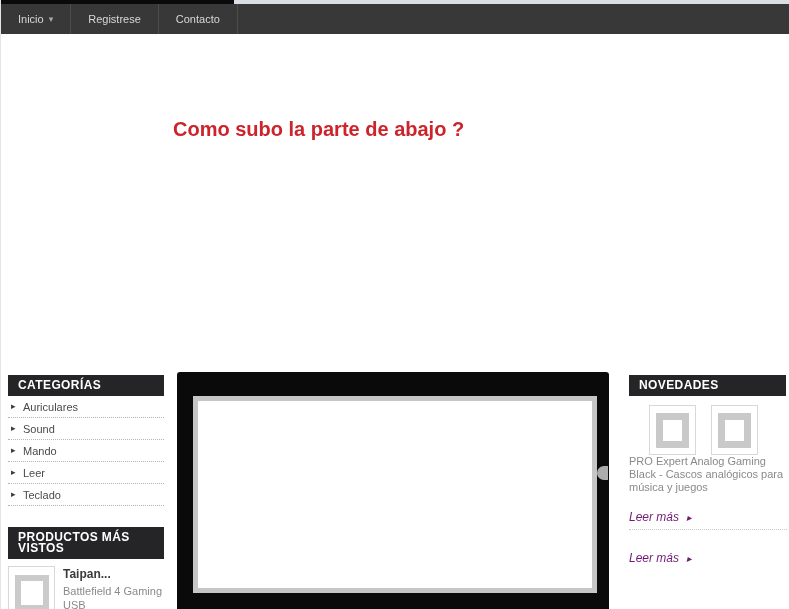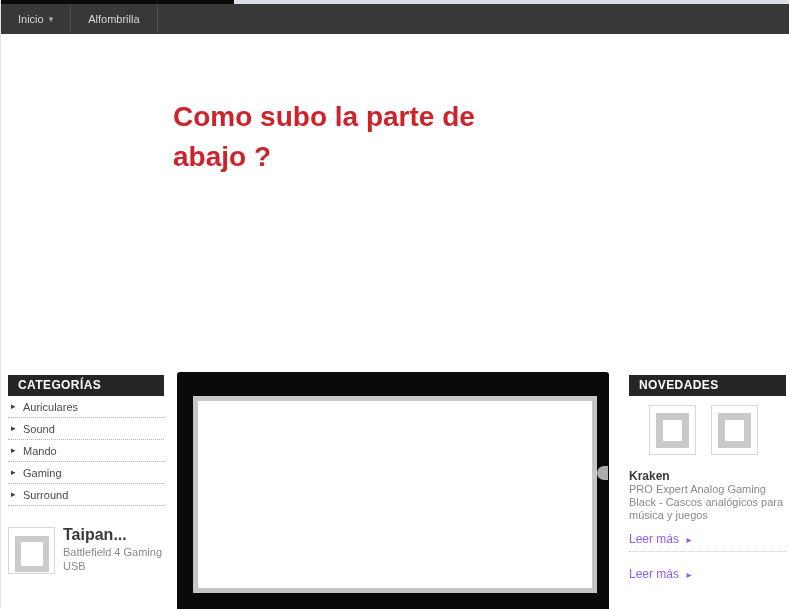--- a/index.html
+++ b/index.html
@@ -23,22 +23,22 @@
   }
   .nav-item {
     display: flex; align-items: center; justify-content: center;
     padding: 0 17px; font-size: 11px; color: #d8d8d8;
     border-right: 1px solid #4d4d4d; cursor: pointer; white-space: nowrap;
   }
   .nav-item .caret { font-size: 9px; color: #a8a8a8; margin-left: 5px; }
 
   
   .question {
-    position: absolute; left: 172px; top: 97px; width: 318px;
-    font-size: 28px; font-weight: bold; line-height: 40px; color: #cd232b;
+    position: absolute; left: 172px; top: 109px; width: 318px;
+    font-size: 20px; font-weight: bold; line-height: 40px; color: #cd232b;
   }
 
   
   .block-title {
     background: #252527; color: #ffffff;
     font-size: 12px; font-weight: bold; letter-spacing: 0.4px;
     padding: 5px 10px; line-height: 11px;
   }
 
   
@@ -52,21 +52,21 @@
   .cat-item .bullet { position: absolute; left: 3px; top: 4px; font-size: 9px; color: #3a3a3a; }
 
   .most-viewed { margin-top: 21px; }
   .mv-product { margin-top: 7px; display: flex; }
   .thumb {
     width: 47px; height: 47px; border: 1px solid #d8d8d8; background: #fff;
     display: flex; align-items: center; justify-content: center; flex: none; cursor: pointer;
   }
   .thumb-ring { width: 34px; height: 36px; border: 6px solid #cbcbcb; background: #fff; margin-top: 6px; }
   .mv-info { margin-left: 8px; padding-top: 1px; }
-  .prod-name { font-size: 16px; font-weight: bold; color: #3a3a3a; line-height: 14px; cursor: pointer; }
+  .prod-name { font-size: 12px; font-weight: bold; color: #3a3a3a; line-height: 14px; cursor: pointer; }
   .prod-desc { font-size: 11px; color: #8a8a8a; line-height: 14px; margin-top: 3px; }
 
   
   .slider {
     position: absolute; left: 176px; top: 372px; width: 432px; height: 237px;
     background: #0a0a0a; border-radius: 3px 3px 0 0; cursor: pointer;
   }
   .slider-inner {
     position: absolute; left: 16px; top: 24px; width: 404px; height: 197px;
     background: #ffffff; border: 5px solid #c6c6c6;
@@ -82,40 +82,43 @@
   .np-thumbs { margin: 9px 0 0 20px; display: flex; gap: 15px; }
   .np-thumb {
     width: 47px; height: 50px; border: 1px solid #d8d8d8; background: #fff;
     display: flex; align-items: center; justify-content: center; cursor: pointer;
   }
   .np-ring { width: 33px; height: 35px; border: 7px solid #c9c9c9; background: #fff; }
   .np-name { font-size: 12px; font-weight: bold; color: #3a3a3a; line-height: 13px; cursor: pointer; }
   .np-name.first { margin-top: 15px; }
   .np-desc { font-size: 11px; color: #8a8a8a; line-height: 13px; }
   .np-link {
-    display: inline-block; font-size: 12px; line-height: 13px; margin-top: 11px;
-    color: #8b5cf6; text-decoration: none; cursor: pointer;
+    display: inline-block; font-size: 12px; line-height: 13px; margin-top: 17px;
+    color: #701a75; text-decoration: none; cursor: pointer; font-style: italic;
   }
   .np-link .link-arrow { font-size: 10px; margin-left: 4px; }
   .divider { border-top: 1px dotted #c9c9c9; margin: 4px 0 5px; }
 </style>
 </head>
 <body>
 
 <div class="top-strip">
   <div class="top-strip-black"></div>
 </div>
 
 <div class="navbar">
   <div class="nav-item">
     <span>Inicio</span>
     <span class="caret">▾</span>
   </div>
   <div class="nav-item">
-    <span>Alfombrilla</span>
+    <span>Registrese</span>
+  </div>
+  <div class="nav-item">
+    <span>Contacto</span>
   </div>
 </div>
 
 <div class="question">Como subo la parte de abajo ?</div>
 
 <div class="col-left">
   <div class="block-title">CATEGORÍAS</div>
   <ul class="cat-list">
     <li class="cat-item">
       <span class="bullet">▸</span>
@@ -124,29 +127,30 @@
     <li class="cat-item">
       <span class="bullet">▸</span>
       <span>Sound</span>
     </li>
     <li class="cat-item">
       <span class="bullet">▸</span>
       <span>Mando</span>
     </li>
     <li class="cat-item">
       <span class="bullet">▸</span>
-      <span>Gaming</span>
+      <span>Leer</span>
     </li>
     <li class="cat-item">
       <span class="bullet">▸</span>
-      <span>Surround</span>
+      <span>Teclado</span>
     </li>
   </ul>
 
   <div class="most-viewed">
+    <div class="block-title">PRODUCTOS MÁS VISTOS</div>
     <div class="mv-product">
       <div class="thumb">
         <div class="thumb-ring"></div>
       </div>
       <div class="mv-info">
         <div class="prod-name">Taipan...</div>
         <div class="prod-desc">Battlefield 4 Gaming USB</div>
       </div>
     </div>
   </div>
@@ -163,21 +167,20 @@
   <div class="np-thumbs">
     <div class="np-thumb">
       <div class="np-ring"></div>
     </div>
     <div class="np-thumb">
       <div class="np-ring"></div>
     </div>
   </div>
 
   <div>
-    <div class="np-name first">Kraken</div>
     <div class="np-desc">PRO Expert Analog Gaming Black - Cascos analógicos para música y juegos</div>
     <a class="np-link">
       <span>Leer más</span>
       <span class="link-arrow">▸</span>
     </a>
   </div>
 
   <div class="divider"></div>
 
   <div>

